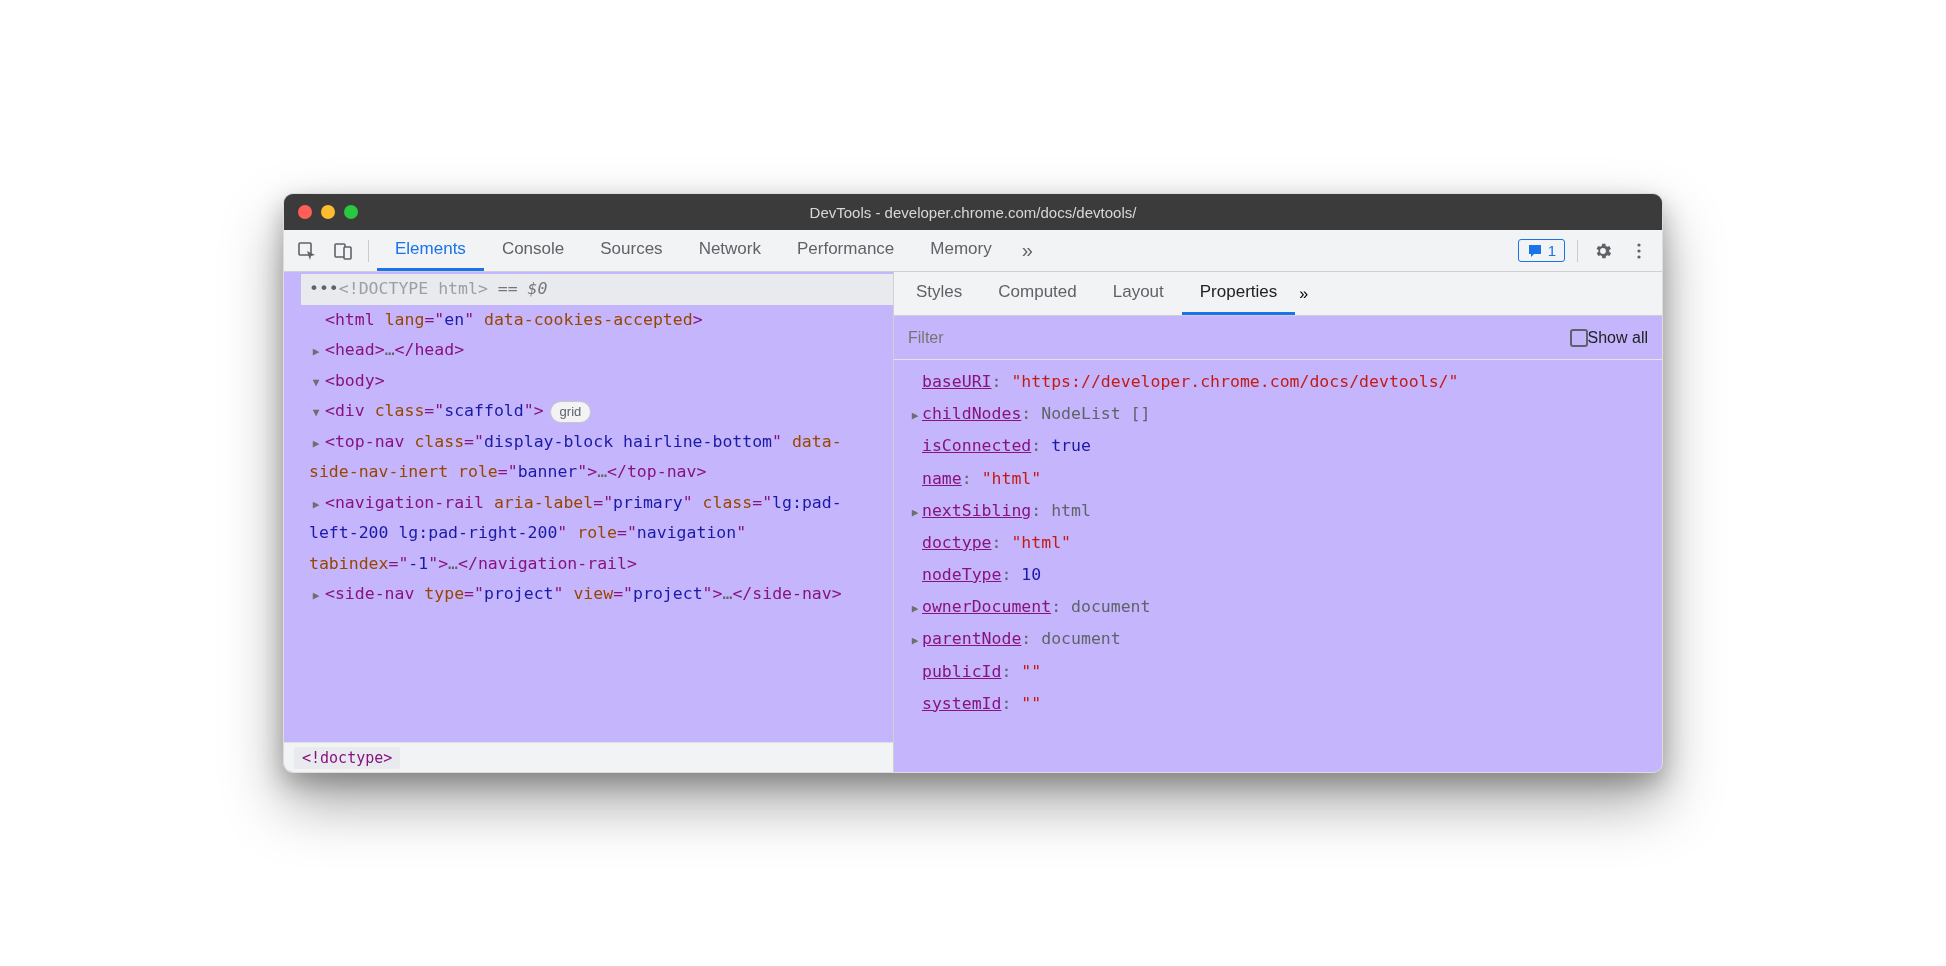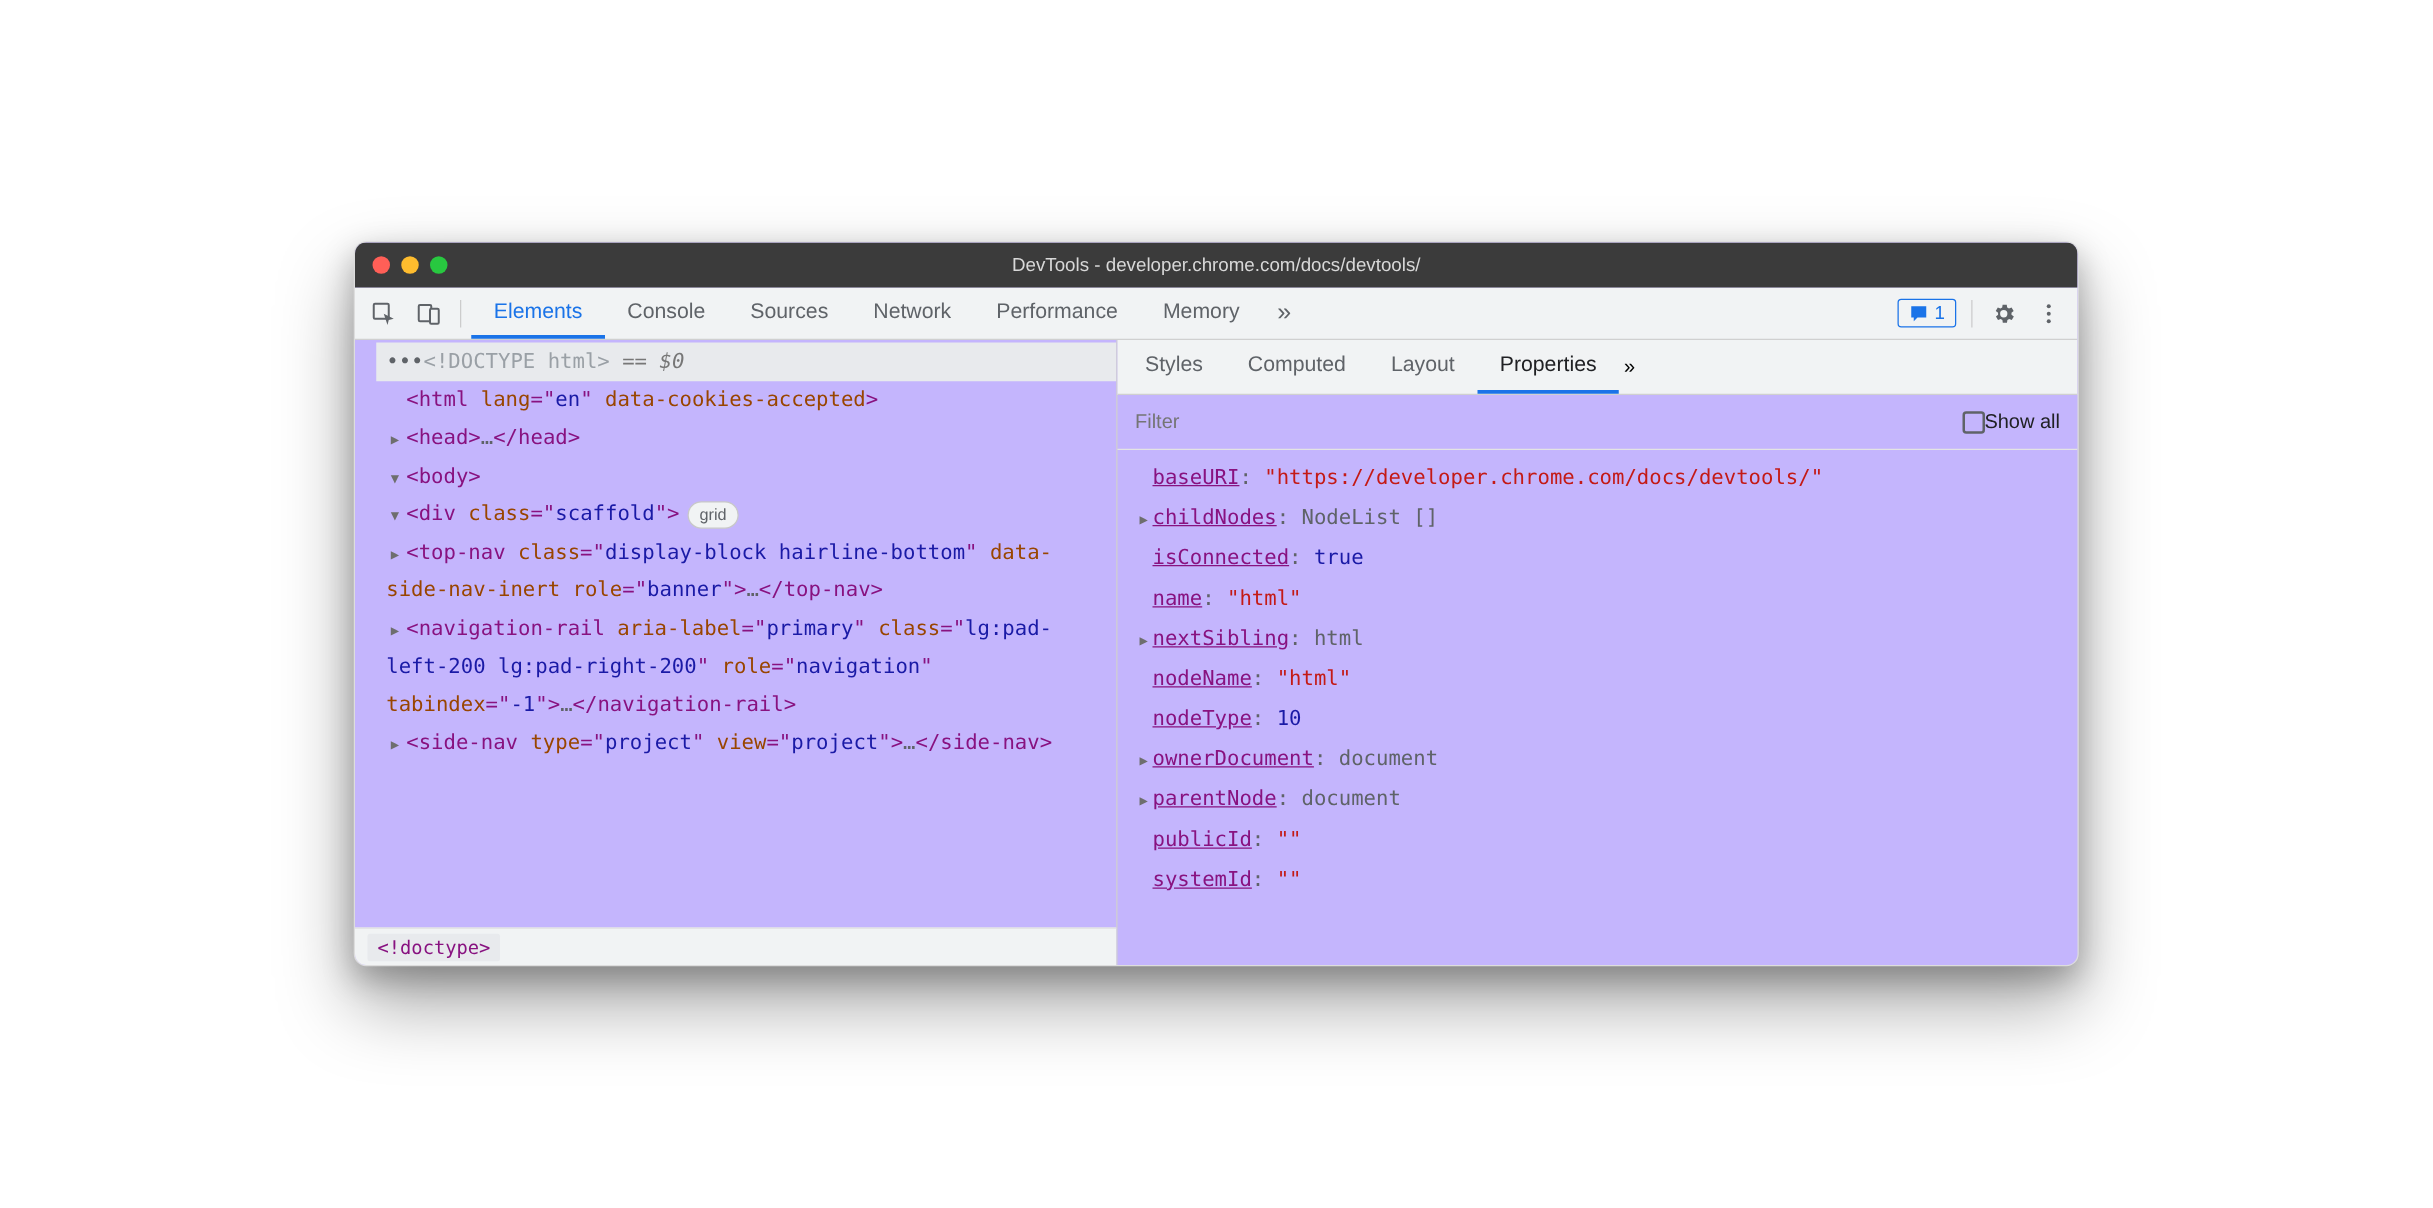--- a/index.html
+++ b/index.html
@@ -265,21 +265,21 @@
         <input class="filter-input" placeholder="Filter" style="">
         <span class="checkbox"></span>
         <span class="checkbox-label">Show all</span>
       </div>
       <div class="props" id="props">
           <div class="prow"><span class="expander "></span><span class="pk">baseURI</span><span class="pc">: </span><span class="pv-str">"https://developer.chrome.com/docs/devtools/"</span></div>
           <div class="prow"><span class="expander on"></span><span class="pk">childNodes</span><span class="pc">: </span><span class="pv-obj">NodeList []</span></div>
           <div class="prow"><span class="expander "></span><span class="pk">isConnected</span><span class="pc">: </span><span class="pv-kw">true</span></div>
           <div class="prow"><span class="expander "></span><span class="pk">name</span><span class="pc">: </span><span class="pv-str">"html"</span></div>
           <div class="prow"><span class="expander on"></span><span class="pk">nextSibling</span><span class="pc">: </span><span class="pv-obj">html</span></div>
-          <div class="prow"><span class="expander "></span><span class="pk">nodeName</span><span class="pc">: </span><span class="pv-str">"html"</span></div>
+          <div class="prow"><span class="expander "></span><span class="pk">doctype</span><span class="pc">: </span><span class="pv-str">"html"</span></div>
           <div class="prow"><span class="expander "></span><span class="pk">nodeType</span><span class="pc">: </span><span class="pv-num">10</span></div>
           <div class="prow"><span class="expander on"></span><span class="pk">ownerDocument</span><span class="pc">: </span><span class="pv-obj">document</span></div>
           <div class="prow"><span class="expander on"></span><span class="pk">parentNode</span><span class="pc">: </span><span class="pv-obj">document</span></div>
           <div class="prow"><span class="expander "></span><span class="pk">publicId</span><span class="pc">: </span><span class="pv-str">""</span></div>
           <div class="prow"><span class="expander "></span><span class="pk">systemId</span><span class="pc">: </span><span class="pv-str">""</span></div>
         </div>
     </div>
   </div>
 </div>
 

